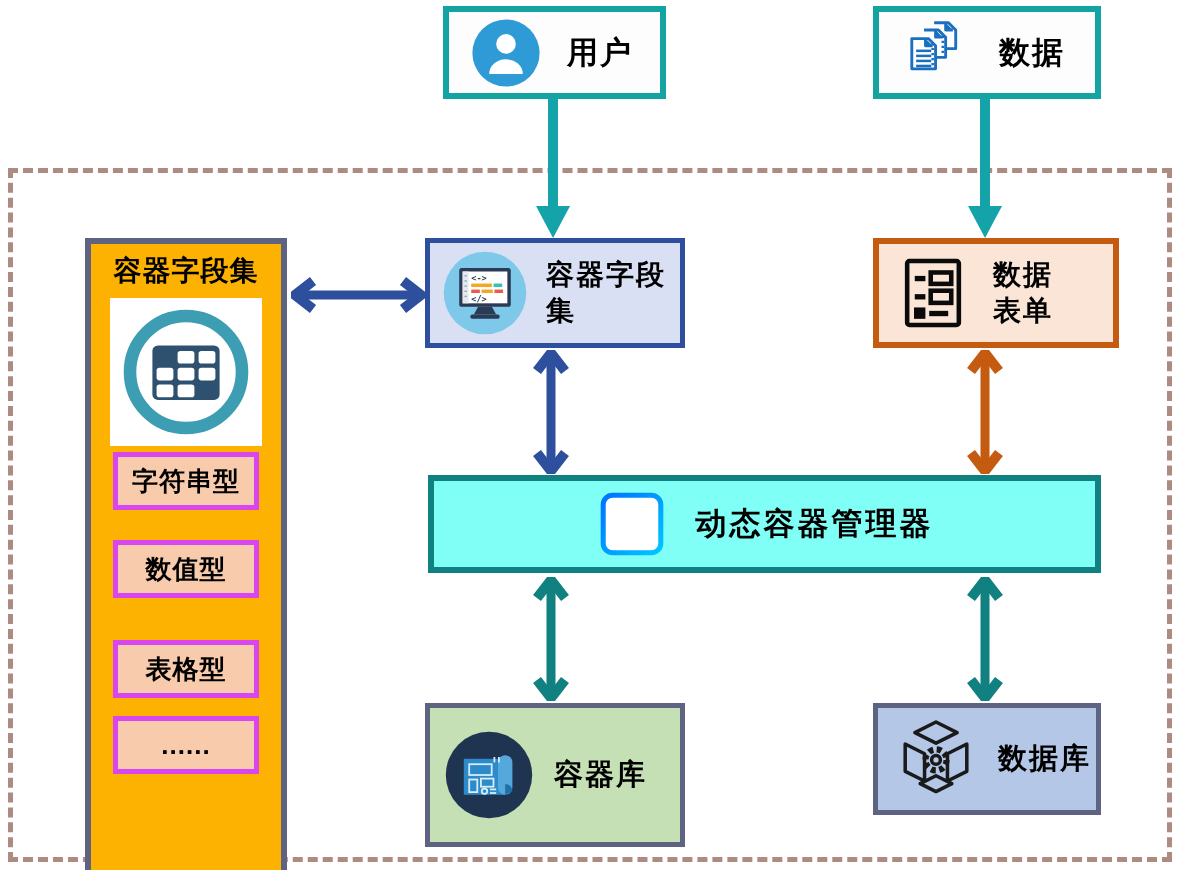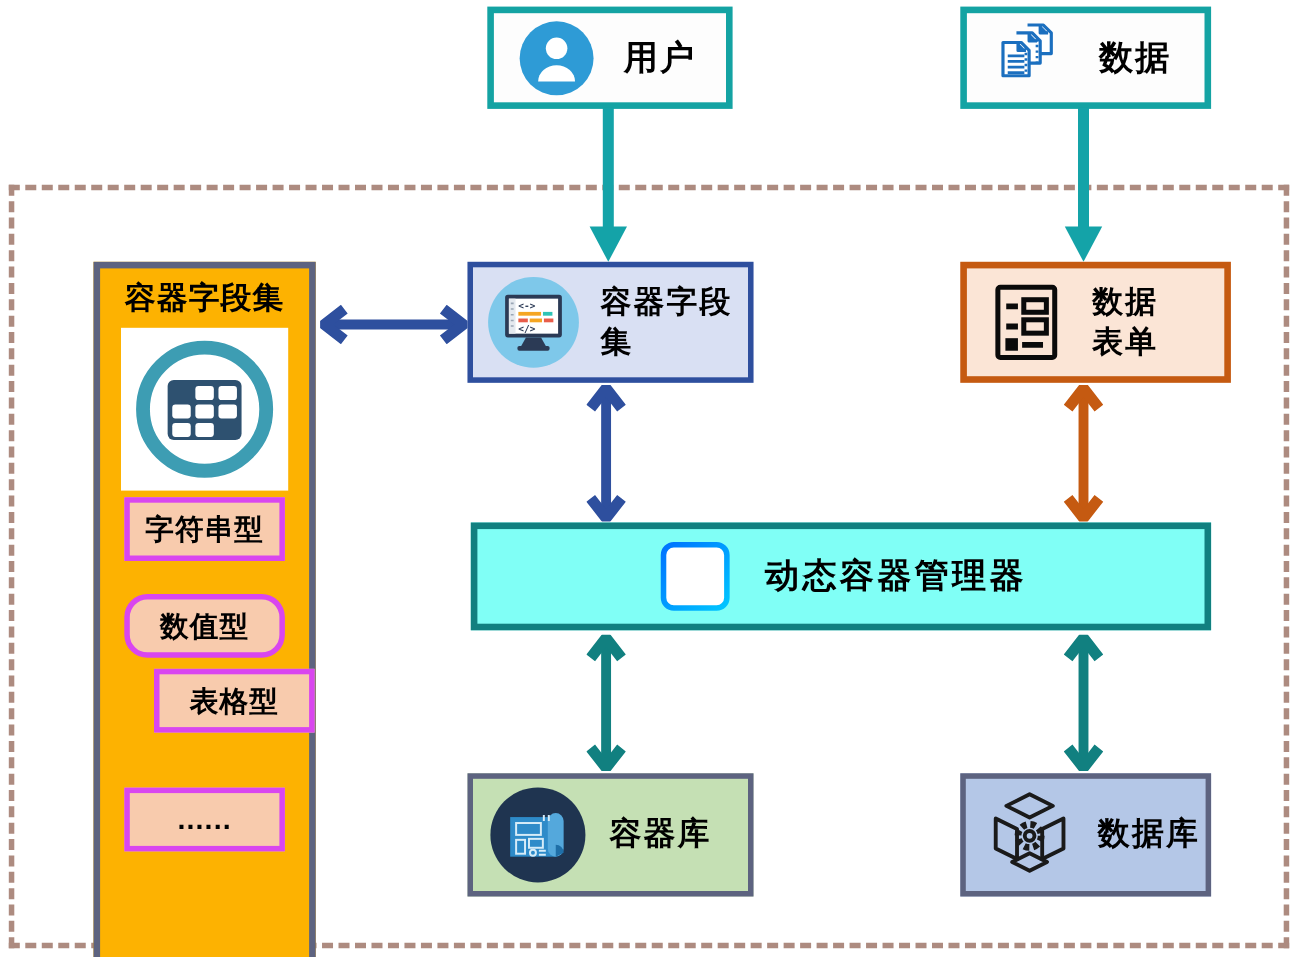--- a/index.html
+++ b/index.html
@@ -120,22 +120,22 @@
           <rect x="59" y="35" width="12" height="9" rx="2"></rect>
           <rect x="29" y="47" width="12" height="9" rx="2"></rect>
           <rect x="44" y="47" width="12" height="9" rx="2"></rect>
           <rect x="59" y="47" width="12" height="9" rx="2"></rect>
           <rect x="29" y="59" width="12" height="9" rx="2"></rect>
           <rect x="44" y="59" width="12" height="9" rx="2"></rect>
         </g>
       </svg>
     </div>
     <div class="ftype" style="top:208px;">字符串型</div>
-    <div class="ftype" style="top:296px;border-radius:21px;">数值型</div>
-    <div class="ftype" style="top:364px;margin-left:27px;">表格型</div>
+    <div class="ftype" style="top:296px;">数值型</div>
+    <div class="ftype" style="top:396px;">表格型</div>
     <div class="ftype" style="top:472px;">......</div>
   </div>
 
   <div class="abs node editor" style="left:425px;top:238px;width:260px;height:110px;">
     <span>
       <svg width="86" height="86" viewBox="0 0 100 100">
         <circle cx="50" cy="50" r="48" fill="#7EC8EA"></circle>
         <rect x="20" y="21" width="60" height="45" rx="3" fill="#2B3A55"></rect>
         <rect x="24" y="25" width="52" height="37" fill="#fff"></rect>
         <rect x="24" y="25" width="7" height="37" fill="#E4E9EF"></rect>
@@ -226,21 +226,21 @@
     <polyline points="4,21 18,3 32,21" fill="none" stroke="#118080" stroke-width="10"></polyline>
     <polyline points="4,103 18,121 32,103" fill="none" stroke="#118080" stroke-width="10"></polyline>
   </svg>
 
   <svg class="abs" style="left:967px;top:577px;" width="36" height="124">
     <line x1="18" y1="5" x2="18" y2="119" stroke="#118080" stroke-width="9"></line>
     <polyline points="4,21 18,3 32,21" fill="none" stroke="#118080" stroke-width="10"></polyline>
     <polyline points="4,103 18,121 32,103" fill="none" stroke="#118080" stroke-width="10"></polyline>
   </svg>
 
-  <div class="abs node libbox" style="left:425px;top:703px;width:260px;height:112px;">
+  <div class="abs node libbox" style="left:425px;top:703px;width:260px;height:144px;">
     <span>
       <svg width="90" height="90" viewBox="0 0 100 100">
         <circle cx="50" cy="50" r="48" fill="#1F3450"></circle>
         <rect x="22" y="32" width="46" height="40" fill="#2E8BC9"></rect>
         <rect x="60" y="28" width="16" height="44" rx="8" fill="#54A8DC"></rect>
         <path d="M68 60 a8 8 0 0 1 8 8 l-8 4 z" fill="#1F6FA8"></path>
         <g fill="none" stroke="#D6ECF8" stroke-width="2">
           <rect x="28" y="38" width="25" height="12"></rect>
           <rect x="28" y="55" width="9" height="14"></rect>
           <rect x="41" y="54" width="14" height="9"></rect>

